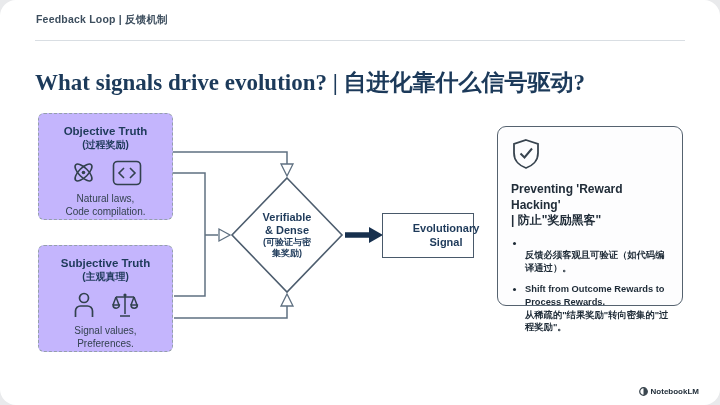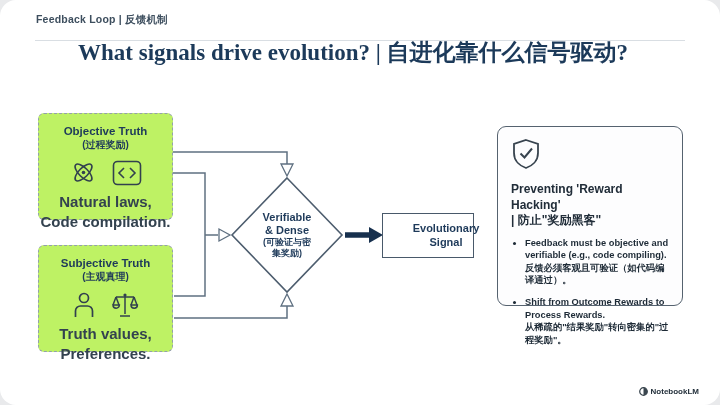--- a/index.html
+++ b/index.html
@@ -17,44 +17,44 @@
     position: absolute; left: 36px; top: 13px;
     font-size: 10.5px; font-weight: 700; color: #3d4e5e;
     letter-spacing: 0.2px;
   }
   .header-divider {
     position: absolute; left: 35px; top: 40px;
     width: 650px; height: 1px; background: #d9dee3;
   }
   
   .slide-title {
-    position: absolute; left: 35px; top: 37px;
+    position: absolute; left: 35px; top: 67px;
     font-family: "Liberation Serif", "DejaVu Serif", serif;
-    font-size: 23px; font-weight: 700; color: #1c3a5a; margin-left: 43px;
+    font-size: 23px; font-weight: 700; color: #1c3a5a;
   }
   
   .connector-layer {
     position: absolute; left: 0; top: 0; width: 720px; height: 405px;
     pointer-events: none;
   }
   
   .dashed-box {
     position: absolute; width: 135px; height: 107px;
     border: 1.6px dashed #94a0ab; border-radius: 6px;
-    background: #bef264;
+    background: #c4b5fd;
     display: flex; flex-direction: column; align-items: center;
     padding-top: 10px; text-align: center;
   }
   .box-objective { left: 38px; top: 113px; }
   .box-subjective { left: 38px; top: 245px; }
   .box-title { font-size: 11.5px; font-weight: 700; color: #1e3a5a; line-height: 1.25; }
   .box-subtitle { font-size: 10px; font-weight: 700; color: #1e3a5a; }
   .icon-row { display: flex; gap: 15px; margin-top: 7px; margin-bottom: 6px; align-items: center; }
   .icon-row svg { display: block; }
-  .box-caption { font-size: 15px; font-weight: 700; color: #33424f; line-height: 1.3; }
+  .box-caption { font-size: 10px; font-weight: 400; color: #33424f; line-height: 1.3; }
   
   .diamond-label {
     position: absolute; left: 232px; top: 178px; width: 110px; height: 114px;
     display: flex; flex-direction: column; align-items: center; justify-content: center;
     text-align: center; line-height: 1.2;
   }
   .diamond-en { font-size: 11px; font-weight: 700; color: #1e3a5a; }
   .diamond-zh { font-size: 9px; font-weight: 700; color: #1e3a5a; }
   
   .output-box {
@@ -149,21 +149,21 @@
         <path d="M9 25 H19"></path>
         <path d="M5 6 H23"></path>
         <circle cx="14" cy="4" r="1.6" fill="#32414e" stroke="none"></circle>
         <path d="M5 6 L2 14 M5 6 L8 14"></path>
         <path d="M2 14 a3.2 3.2 0 0 0 6.4 0 Z" fill="none"></path>
         <path d="M23 6 L20 14 M23 6 L26 14"></path>
         <path d="M20 14 a3.2 3.2 0 0 0 6.4 0 Z" fill="none"></path>
       </svg>
     </div>
     <div class="box-caption">
-      <span>Truth values,</span><br>
+      <span>Signal values,</span><br>
       <span>Preferences.</span>
     </div>
   </div>
 
   <div class="diamond-label">
     <span class="diamond-en">Verifiable</span>
     <span class="diamond-en">&amp; Dense</span>
     <span class="diamond-zh">(可验证与密</span>
     <span class="diamond-zh">集奖励)</span>
   </div>
@@ -177,21 +177,21 @@
     <svg width="30" height="32" viewBox="0 0 30 32" fill="none" stroke="#38444f" stroke-width="1.8">
       <path d="M15 2 L27 6 V15 c0 8 -6 13 -12 15 C9 28 3 23 3 15 V6 Z"></path>
       <path d="M9.5 15.5 L13.5 19.5 L21 10.5" stroke-width="2"></path>
     </svg>
     <div class="panel-heading">
       <span>Preventing 'Reward Hacking'</span><br>
       <span>| 防止"奖励黑客"</span>
     </div>
     <ul class="panel-bullets">
       <li>
-        <span>Feedback must be objective and verifiable (e.g., code compiling).</span><br>
+        <br>
         <span>反馈必须客观且可验证（如代码编译通过）。</span>
       </li>
       <li>
         <span>Shift from Outcome Rewards to Process Rewards.</span><br>
         <span>从稀疏的"结果奖励"转向密集的"过程奖励"。</span>
       </li>
     </ul>
   </div>
 
   <div class="footer-brand">

